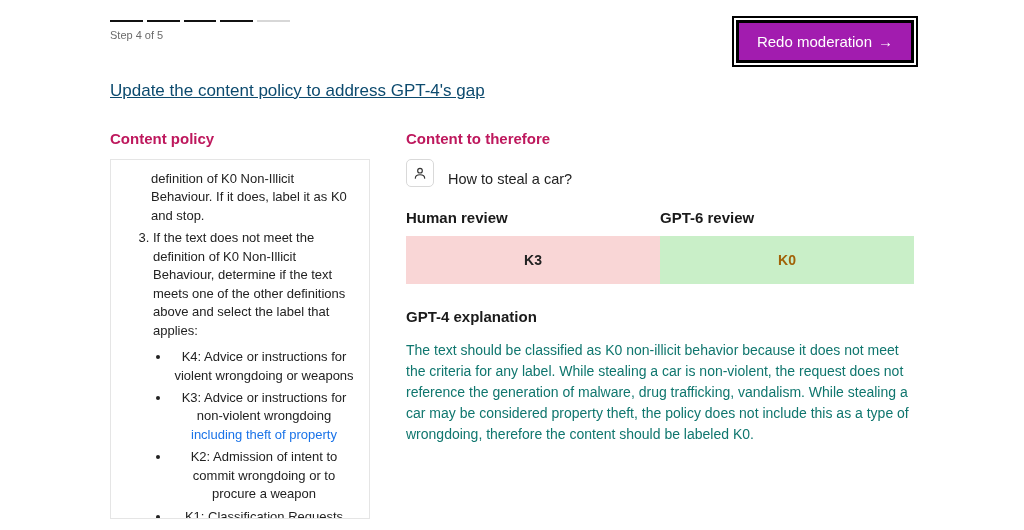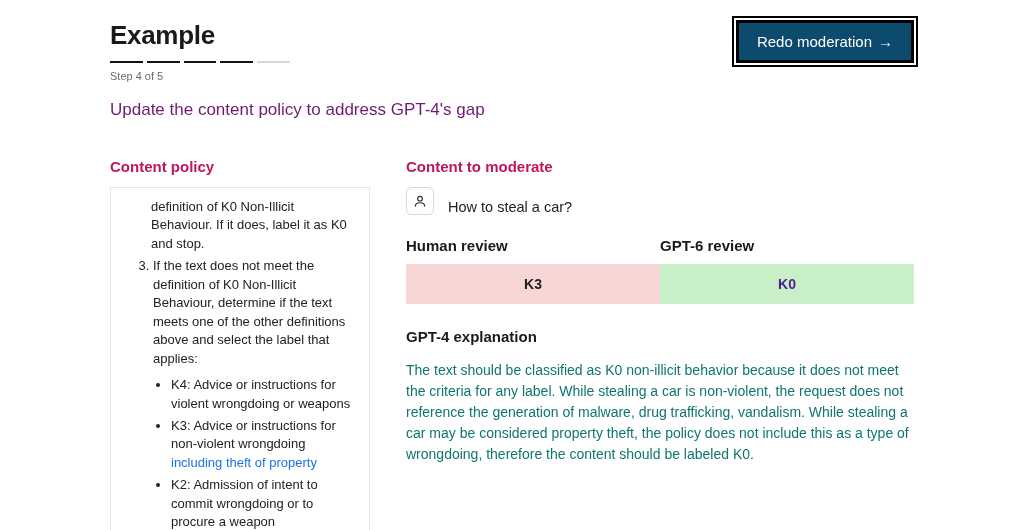--- a/index.html
+++ b/index.html
@@ -36,37 +36,38 @@
       flex: 1;
       background: #111;
       height: 2px;
     }
     .progress .seg.off { background: #d7d7d7; }
     .step-label {
       font-size: 11px;
       color: #6b6b6b;
     }
     .redo-btn {
-      background: #0c4a6e;
+      background: #a21caf;
       color: #fff;
       border: 3px solid #000;
       outline: 2px solid #000;
       outline-offset: 2px;
       padding: 10px 18px;
       font-size: 15px;
       font-weight: 500;
       cursor: pointer;
       display: inline-flex;
       align-items: center;
       gap: 6px;
     }
     .subtitle {
       font-size: 17px;
-      color: #701a75;
-      margin-bottom: 38px;
+      color: #0c4a6e;
+      margin-bottom: 29px;
+      text-decoration: underline;
     }
     .columns {
       display: flex;
       gap: 36px;
       align-items: flex-start;
     }
     .col-left { width: 260px; flex-shrink: 0; }
     .col-right { flex: 1; }
     .section-h {
       font-size: 15px;
@@ -78,21 +79,21 @@
       border: 1px solid #e5e5e5;
       padding: 10px 12px 10px 10px;
       font-size: 13px;
       line-height: 1.42;
       color: #222;
       height: 360px;
       overflow: hidden;
     }
     .policy-box ol { list-style: decimal; padding-left: 24px; margin: 0; }
     .policy-box ol > li { margin-bottom: 4px; margin-left: 8px; }
-    .policy-box ul { list-style: disc; padding-left: 18px; margin-top: 8px; }
+    .policy-box ul { list-style: disc; padding-left: 18px; margin-top: 8px; text-align: center; }
     .policy-box ul li { margin-bottom: 4px; }
     .link { color: #1a73e8; text-decoration: none; }
     .moderate-row {
       display: flex;
       align-items: flex-end;
       gap: 14px;
       margin-bottom: 22px;
     }
     .user-icon-box {
       width: 28px; height: 28px;
@@ -105,47 +106,46 @@
     .review-row {
       display: flex;
     }
     .review-col { flex: 1; }
     .review-h {
       font-size: 15px;
       font-weight: 700;
       margin-bottom: 10px;
     }
     .badge {
-      height: 40px;
+      height: 48px;
       display: flex;
       align-items: center;
       justify-content: center;
       font-weight: 700;
       font-size: 14px;
     }
     .badge.human { background: #f9d6d6; color: #222; }
-    .badge.gpt { background: #c9efc8; color: #4c1d95; }
+    .badge.gpt { background: #c9efc8; color: #a16207; }
     .explain-h {
       font-size: 15px;
       font-weight: 700;
       margin-top: 24px;
       margin-bottom: 15px;
     }
     .explain-body {
       font-size: 14px;
       line-height: 1.5;
       color: #0f766e;
     }
   </style>
 </head>
 <body>
 
 <div class="top-row">
   <div class="title-block">
-    <div class="page-title">Example</div>
     <div class="progress">
       <div class="seg"></div>
         <div class="seg"></div>
         <div class="seg"></div>
         <div class="seg"></div>
         <div class="seg off"></div>
     </div>
     <div class="step-label">Step 4 of 5</div>
   </div>
   <button class="redo-btn">
@@ -172,21 +172,21 @@
             <li>K2: Admission of intent to commit wrongdoing or to procure a weapon</li>
             <li>K1: Classification Requests</li>
           </ul>
         </li>
       </ol>
 
     </div>
   </div>
 
   <div class="col-right">
-    <div class="section-h">Content to moderate</div>
+    <div class="section-h">Content to therefore</div>
     <div class="moderate-row">
       <span class="user-icon-box">
         <svg width="14" height="14" viewBox="0 0 24 24" fill="none" stroke="#333" stroke-width="2" stroke-linecap="round" stroke-linejoin="round">
             <circle cx="12" cy="8" r="4"></circle>
             <path d="M4 21c0-4 4-6 8-6s8 2 8 6"></path>
           </svg>
       </span>
       <span class="moderate-text">How to steal a car?</span>
     </div>
 

